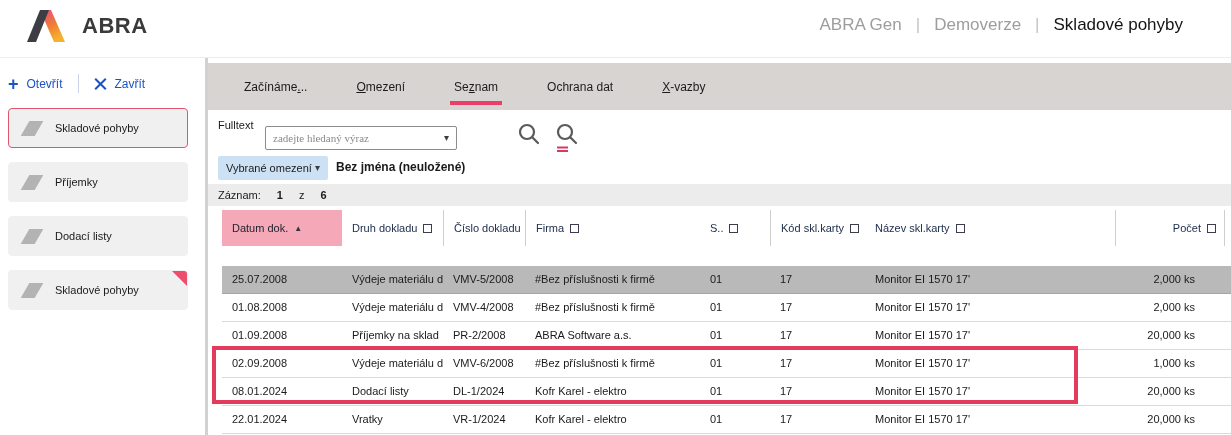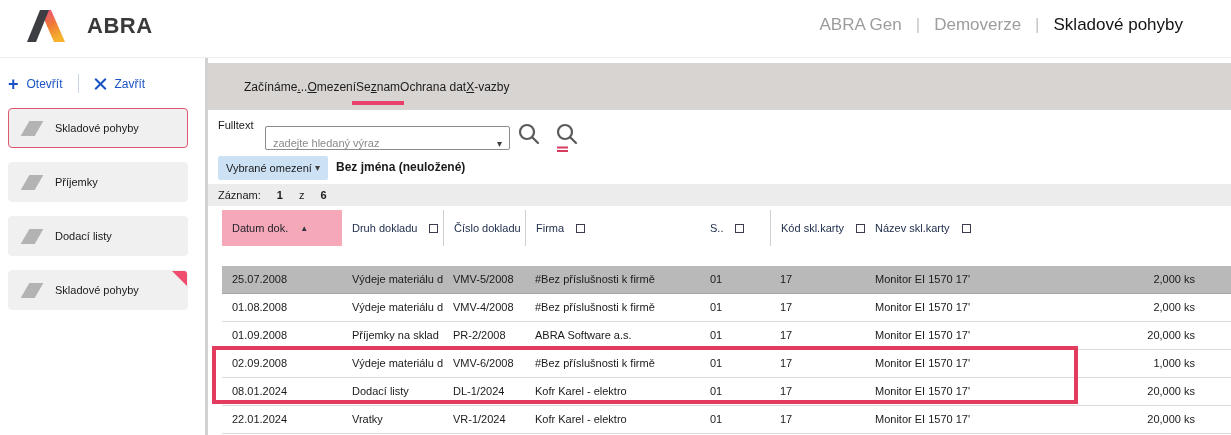--- a/index.html
+++ b/index.html
@@ -1,21 +1,21 @@
 <!DOCTYPE html>
 <html><head>
 <meta charset="utf-8">
 <style>
   html,body{margin:0;padding:0;background:#fff;}
   .page{position:relative;width:1231px;height:435px;background:#fff;overflow:hidden;
         font-family:"Liberation Sans","DejaVu Sans",sans-serif;color:#1a1a1a;}
 
   
   .header{position:absolute;left:0;top:0;width:1231px;height:57px;background:#fff;border-bottom:1px solid #ededed;}
-  .logo-wrap{position:absolute;left:20px;top:10px;display:flex;align-items:center;gap:13px;}
+  .logo-wrap{position:absolute;left:20px;top:10px;display:flex;align-items:center;gap:8px;}
   .logo-text{font-size:22px;font-weight:bold;color:#3a3a3a;letter-spacing:.5px;}
   .title-group{position:absolute;right:48px;top:15px;font-size:17px;display:flex;gap:14px;align-items:center;white-space:nowrap;}
   .dim{color:#9d9d9d}.bsep{color:#c4c4c4}.current{color:#141414}
 
   
   .sidebar{position:absolute;left:0;top:58px;width:205px;height:377px;background:#fff;}
   .side-toolbar{position:absolute;left:8px;top:16px;display:flex;align-items:center;gap:15px;color:#1a53c4;font-size:12px;}
   .sbtn{display:flex;align-items:center;gap:8px;cursor:pointer;}
   .plus{font-size:18px;font-weight:700;line-height:12px;}
   .x-icon{position:relative;width:13px;height:13px;}
@@ -26,48 +26,48 @@
              border-radius:4px;display:flex;align-items:center;gap:16px;padding-left:16px;box-sizing:border-box;
              overflow:hidden;cursor:pointer;}
   .side-item.selected{border-color:#e0566f;}
   .pictogram{width:14px;height:15px;background:#b3b3b3;transform:skewX(-30deg);flex:none;}
   .side-label{font-size:11px;}
   .corner-flag{position:absolute;right:0;top:0;width:0;height:0;border-left:15px solid transparent;border-top:15px solid #ef4d6d;}
   .vdivider{position:absolute;left:205px;top:58px;width:3px;height:377px;background:#d2d2d2;}
 
   
   .tabbar{position:absolute;left:208px;top:63px;width:1023px;height:47px;background:#d7d4d2;
-          display:flex;align-items:center;padding-left:36px;box-sizing:border-box;}
+          display:flex;align-items:center;padding-left:36px;gap:49px;box-sizing:border-box;}
   .tab{position:relative;font-size:12px;color:#1c1c1c;cursor:pointer;white-space:nowrap;}
   .tab .mn{text-decoration:underline;}
   .tab.active::after{content:"";position:absolute;left:-4px;right:-4px;top:calc(100% + 7px);height:4px;background:#e8406a;}
 
   
   .fulltext-label{position:absolute;left:218px;top:119px;font-size:11px;}
-  .combo{position:absolute;left:265px;top:126px;width:245px;height:24px;border:1px solid #8c8c8c;border-radius:2px;
-         background:#fff;box-sizing:border-box;display:flex;align-items:flex-end;justify-content:space-between;
-         padding:0 7px;font-size:11px;cursor:text;}
+  .combo{position:absolute;left:265px;top:126px;width:192px;height:24px;border:1px solid #8c8c8c;border-radius:2px;
+         background:#fff;box-sizing:border-box;display:flex;align-items:center;justify-content:space-between;
+         padding:0 7px;font-size:11px;cursor:text;font-family:Liberation Serif, serif;}
   .combo .ph{color:#8a8a8a;}
   .arrow{color:#3f3f3f;font-size:10px;line-height:1;}
   .search-btn{position:absolute;top:121px;width:30px;height:32px;cursor:pointer;}
 
   
   .restriction-btn{position:absolute;left:218px;top:156px;width:110px;height:24px;background:#cde1f5;border-radius:2px;
                    display:flex;align-items:center;justify-content:space-between;padding:0 8px;box-sizing:border-box;
                    font-size:11px;cursor:pointer;}
   .restriction-name{position:absolute;left:336px;top:160px;font-size:12px;font-weight:bold;}
 
   
   .record-strip{position:absolute;left:208px;top:184px;width:1023px;height:22px;background:#ececec;
                 display:flex;align-items:center;gap:16px;padding-left:10px;box-sizing:border-box;font-size:11px;}
   .record-strip b{font-weight:700;}
 
   
   .thead{position:absolute;left:222px;top:210px;width:1003px;height:36px;display:flex;background:#fff;}
-  .th{display:flex;align-items:center;gap:12px;padding-left:10px;box-sizing:border-box;font-size:11px;
+  .th{display:flex;align-items:center;gap:6px;padding-left:10px;box-sizing:border-box;font-size:11px;
       color:#21304e;white-space:nowrap;overflow:hidden;cursor:pointer;}
   .th.c0{background:#f5a9b8;color:#23232e;}
   .sq{width:7px;height:7px;border:1px solid #3c3c50;flex:none;background:transparent;}
   .sort{font-size:8px;color:#33333f;}
   .sep-left{border-left:1px solid #cfcfcf;}
   .th.c7{justify-content:flex-end;padding-right:8px;padding-left:0;border-left:1px solid #cfcfcf;border-right:1px solid #cfcfcf;}
   .c0{width:120px}.c1{width:101px}.c2{width:82px}.c3{width:175px}.c4{width:70px}.c5{width:95px}.c6{width:250px}
   .th.c7{width:110px}
   .tbody{position:absolute;left:222px;top:246px;width:1009px;margin-top:20px;}
   .tr{display:flex;height:27px;border-bottom:1px solid #dadada;background:#fff;cursor:pointer;}
@@ -204,20 +204,24 @@
       <span class="sq"></span>
     </div>
     <div class="th c5 sep-left">
       <span>Kód skl.karty</span>
       <span class="sq"></span>
     </div>
     <div class="th c6">
       <span>Název skl.karty</span>
       <span class="sq"></span>
     </div>
+    <div class="th c7">
+      <span>Počet</span>
+      <span class="sq"></span>
+    </div>
   </div>
 
   <div class="tbody">
       <div class="tr selected">
       <span class="td c0">25.07.2008</span>
       <span class="td c1">Výdeje materiálu do vý</span>
       <span class="td c2">VMV-5/2008</span>
       <span class="td c3">#Bez příslušnosti k firmě</span>
       <span class="td c4">01</span>
       <span class="td c5">17</span>

